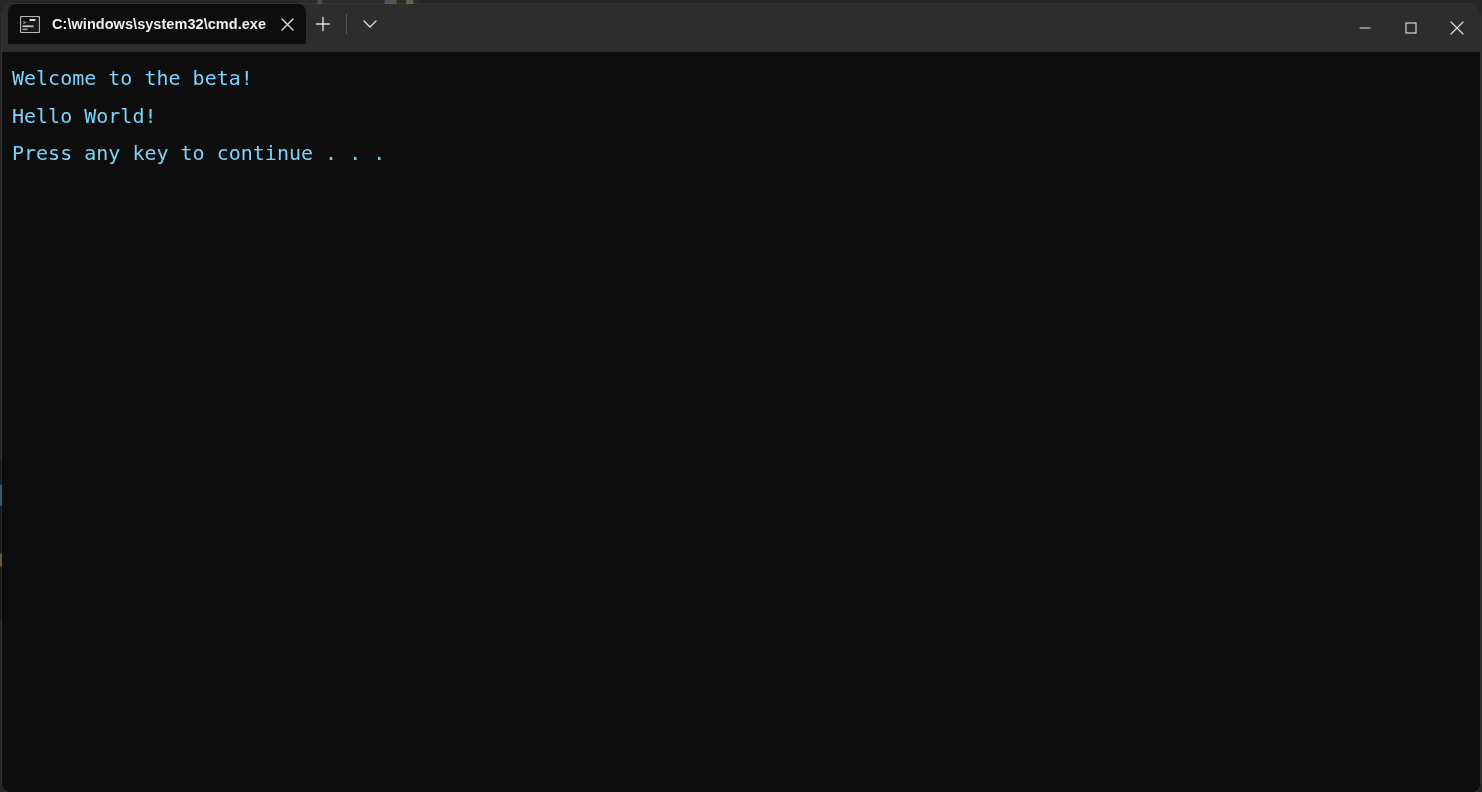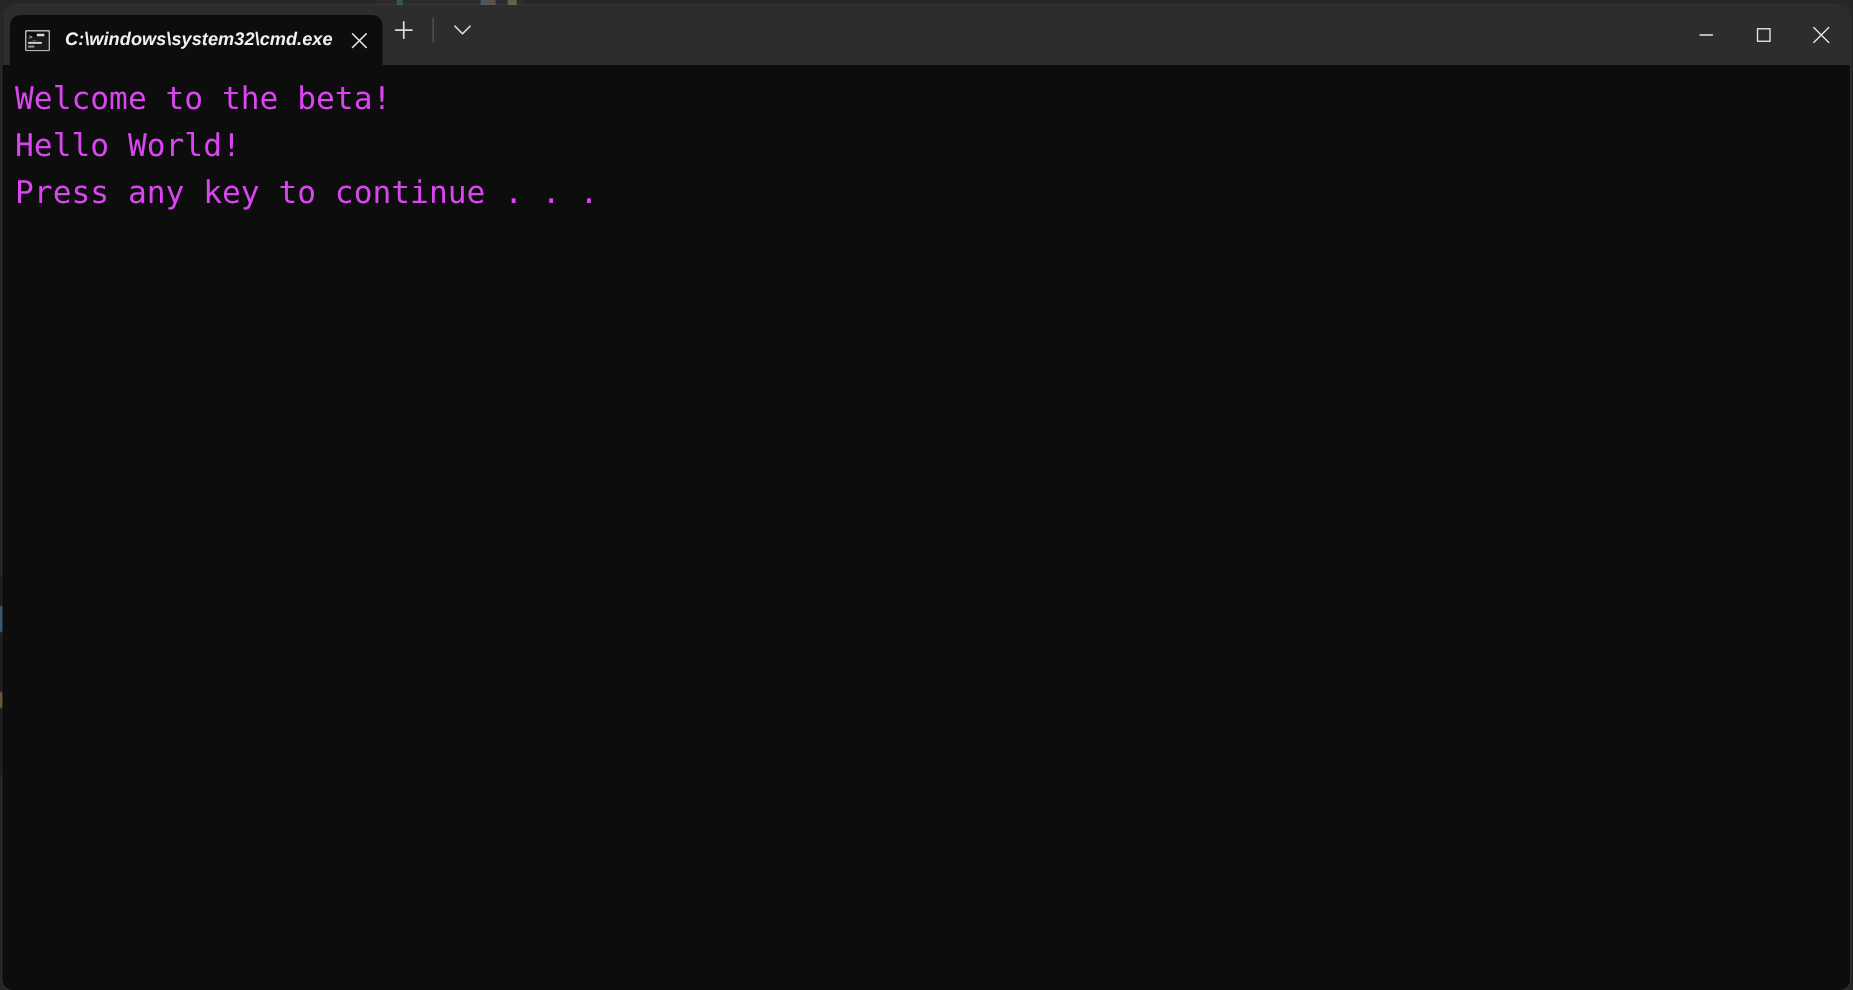--- a/index.html
+++ b/index.html
@@ -63,24 +63,22 @@
     height: 48px;
     background: #2d2d2d;
     border-radius: 9px 9px 0 0;
     display: flex;
     align-items: flex-end;
     user-select: none;
   }
 
   #tab-strip {
     display: flex;
-    align-items: flex-end;
     height: 48px;
     padding-left: 6px;
-    font-style: italic;
   }
 
   .tab {
     position: relative;
     display: flex;
     align-items: center;
     height: 40px;
     width: 298px;
     box-sizing: border-box;
     background: #0d0d0d;
@@ -164,23 +162,23 @@
   #terminal-body {
     position: relative;
     height: 740px;
     background: #0d0d0d;
     padding: 8px 0 0 10px;
     box-sizing: border-box;
     border-radius: 0 0 8px 8px;
   }
   #terminal-output {
     margin: 0;
-    color: #d946ef;
+    color: #7dd3fc;
     font-family: "DejaVu Sans Mono", monospace;
-    font-size: 25px;
+    font-size: 20px;
     line-height: 37.5px;
     white-space: pre;
     letter-spacing: 0px;
   }
 </style>
 </head>
 <body>
 
 <div id="desktop-backdrop">
   <div class="bg-sliver" id="bg-top-strip"></div>

